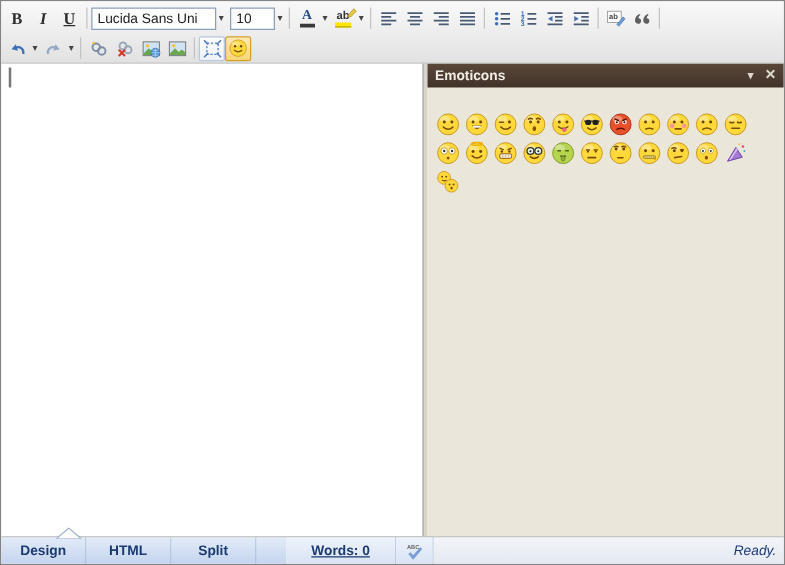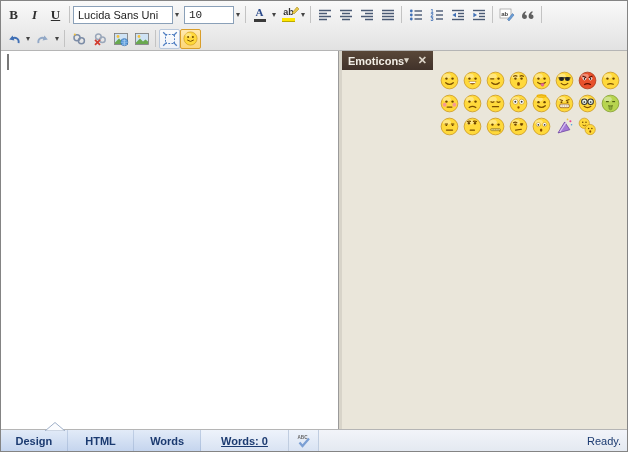--- a/index.html
+++ b/index.html
@@ -13,51 +13,51 @@
   .tb-btn{display:flex;align-items:center;justify-content:center;min-width:21px;height:20px;border:1px solid transparent;background:transparent;padding:0 1px;font-family:inherit;border-radius:2px;}
   .tb-btn svg{display:block;}
   .sep{width:1px;height:17px;background:#c3c3c3;margin:0 3px;flex:none;}
   .dd{font-size:8px;color:#444;padding:0 2px;line-height:20px;}
   .fmt{font-family:"Liberation Serif",serif;font-size:13px;color:#2e2e2e;line-height:1;}
   .fmt.b{font-weight:bold;}
   .fmt.i{font-style:italic;font-weight:bold;}
   .fmt.u{text-decoration:underline;font-weight:bold;}
   .combo{box-sizing:border-box;border:1px solid #8aa0b8;background:#fff;height:18px;padding:0 4px;font-size:11px;display:flex;align-items:center;color:#222;}
   .combo.font{width:100px;}
-  .combo.size{width:50px;font-family:Liberation Mono, monospace;}
+  .combo.size{width:36px;}
   .stack{display:flex;flex-direction:column;align-items:center;line-height:1;position:relative;}
   .stack .A{font-size:11px;font-weight:bold;color:#2b4a8b;font-family:"Liberation Serif",serif;}
   .stack .ab{font-size:9px;font-weight:bold;color:#333;}
   .cbar{width:12px;height:3px;background:#3a3a3a;margin-top:1px;}
   .hbar{width:13px;height:3px;background:#ffe600;border:1px solid #bba900;border-width:0 0 1px 0;margin-top:1px;}
   .pen{position:absolute;right:-5px;top:-3px;}
   .tb-btn.selected{background:linear-gradient(#ffe9b0,#fcd677);border:1px solid #d99e2b;}
   .tb-btn.framed{border:1px solid #b9c8dc;background:linear-gradient(#fdfdfd,#eef2f8);}
 
   
   .main{flex:1;display:flex;min-height:0;}
   .editor{width:337px;background:#fff;border-right:1px solid #9a9a9a;position:relative;flex:none;}
   .caret{position:absolute;left:6px;top:3px;width:2px;height:16px;background:#787878;}
   .gap{width:3px;background:#d8d4c9;flex:none;}
-  .panel{flex:1;background:#eae6da;display:flex;flex-direction:row;min-width:0;}
+  .panel{flex:1;background:#eae6da;display:flex;flex-direction:column;min-width:0;}
   .panel-header{height:19px;flex:none;background:linear-gradient(#594738,#41322a);color:#f2eee6;display:flex;align-items:center;padding:0 6px;font-size:11px;font-weight:bold;}
   .panel-controls{margin-left:auto;display:flex;gap:9px;align-items:center;}
   .panel-controls .pc{font-size:9px;color:#ddd6ca;line-height:1;cursor:default;}
   .panel-controls .pc.x{font-size:11px;}
   .emo-grid{display:flex;flex-wrap:wrap;width:256px;padding:18px 0 0 5px;align-content:flex-start;}
   .emo{width:23px;height:23px;display:flex;align-items:center;justify-content:center;}
   .emo svg{width:19px;height:19px;display:block;}
 
   
   .statusbar{height:21px;flex:none;display:flex;position:relative;border-top:1px solid #b5b5b5;font-size:11px;}
-  .tabs{display:flex;width:200px;background:linear-gradient(#e2ebf8,#c5d5ee);flex:none;}
+  .tabs{display:flex;width:228px;background:linear-gradient(#e2ebf8,#c5d5ee);flex:none;}
   .tab{width:68px;display:flex;align-items:center;justify-content:center;color:#1b3a70;font-weight:bold;border-right:1px solid rgba(120,145,185,.30);box-sizing:border-box;}
   .words{width:88px;flex:none;display:flex;align-items:center;justify-content:center;color:#1b3a70;font-weight:bold;background:linear-gradient(#eef3fb,#d9e3f3);border-right:1px solid #c0cde0;box-sizing:border-box;text-decoration:underline;}
   .sb-spell{width:30px;flex:none;display:flex;align-items:center;justify-content:center;background:linear-gradient(#eef3fb,#d9e3f3);border-right:1px solid #c0cde0;box-sizing:border-box;}
-  .sb-rest{flex:1;display:flex;align-items:center;justify-content:flex-end;padding-right:6px;color:#1b3a70;background:linear-gradient(#f2f4f9,#e4e9f1);}
+  .sb-rest{flex:1;display:flex;align-items:center;justify-content:flex-end;padding-right:6px;color:#1b3a70;background:linear-gradient(#f2f4f9,#e4e9f1);font-style:italic;}
   .notch{position:absolute;left:44px;top:-8px;}
 </style>
 </head>
 <body>
 
 <div class="window">
 
   <div class="toolbar">
     <div class="tb-row row1">
       <button class="tb-btn">
@@ -550,21 +550,21 @@
     </div>
   </div>
 
   <div class="statusbar">
     <svg class="notch" width="20" height="9" viewBox="0 0 20 9">
         <path d="M0 9 L10 0.5 L20 9 Z" fill="#fbfcfe" stroke="#9fb0c8" stroke-width="1"></path>
       </svg>
     <div class="tabs">
       <div class="tab active">Design</div>
       <div class="tab">HTML</div>
-      <div class="tab">Words</div>
+      <div class="tab">Split</div>
     </div>
     <div class="words">Words: 0</div>
     <div class="sb-spell">
       <svg width="16" height="16" viewBox="0 0 16 16">
           <text x="1.5" y="6" font-size="4.6" font-weight="bold" fill="#666" font-family="Liberation Sans,sans-serif">ABC</text>
           <path d="M3.5 9.5 L6.5 13 L13 5.5" stroke="#7b9fd4" stroke-width="2.3" fill="none"></path>
         </svg>
     </div>
     <div class="sb-rest">
       <span>Ready.</span>

